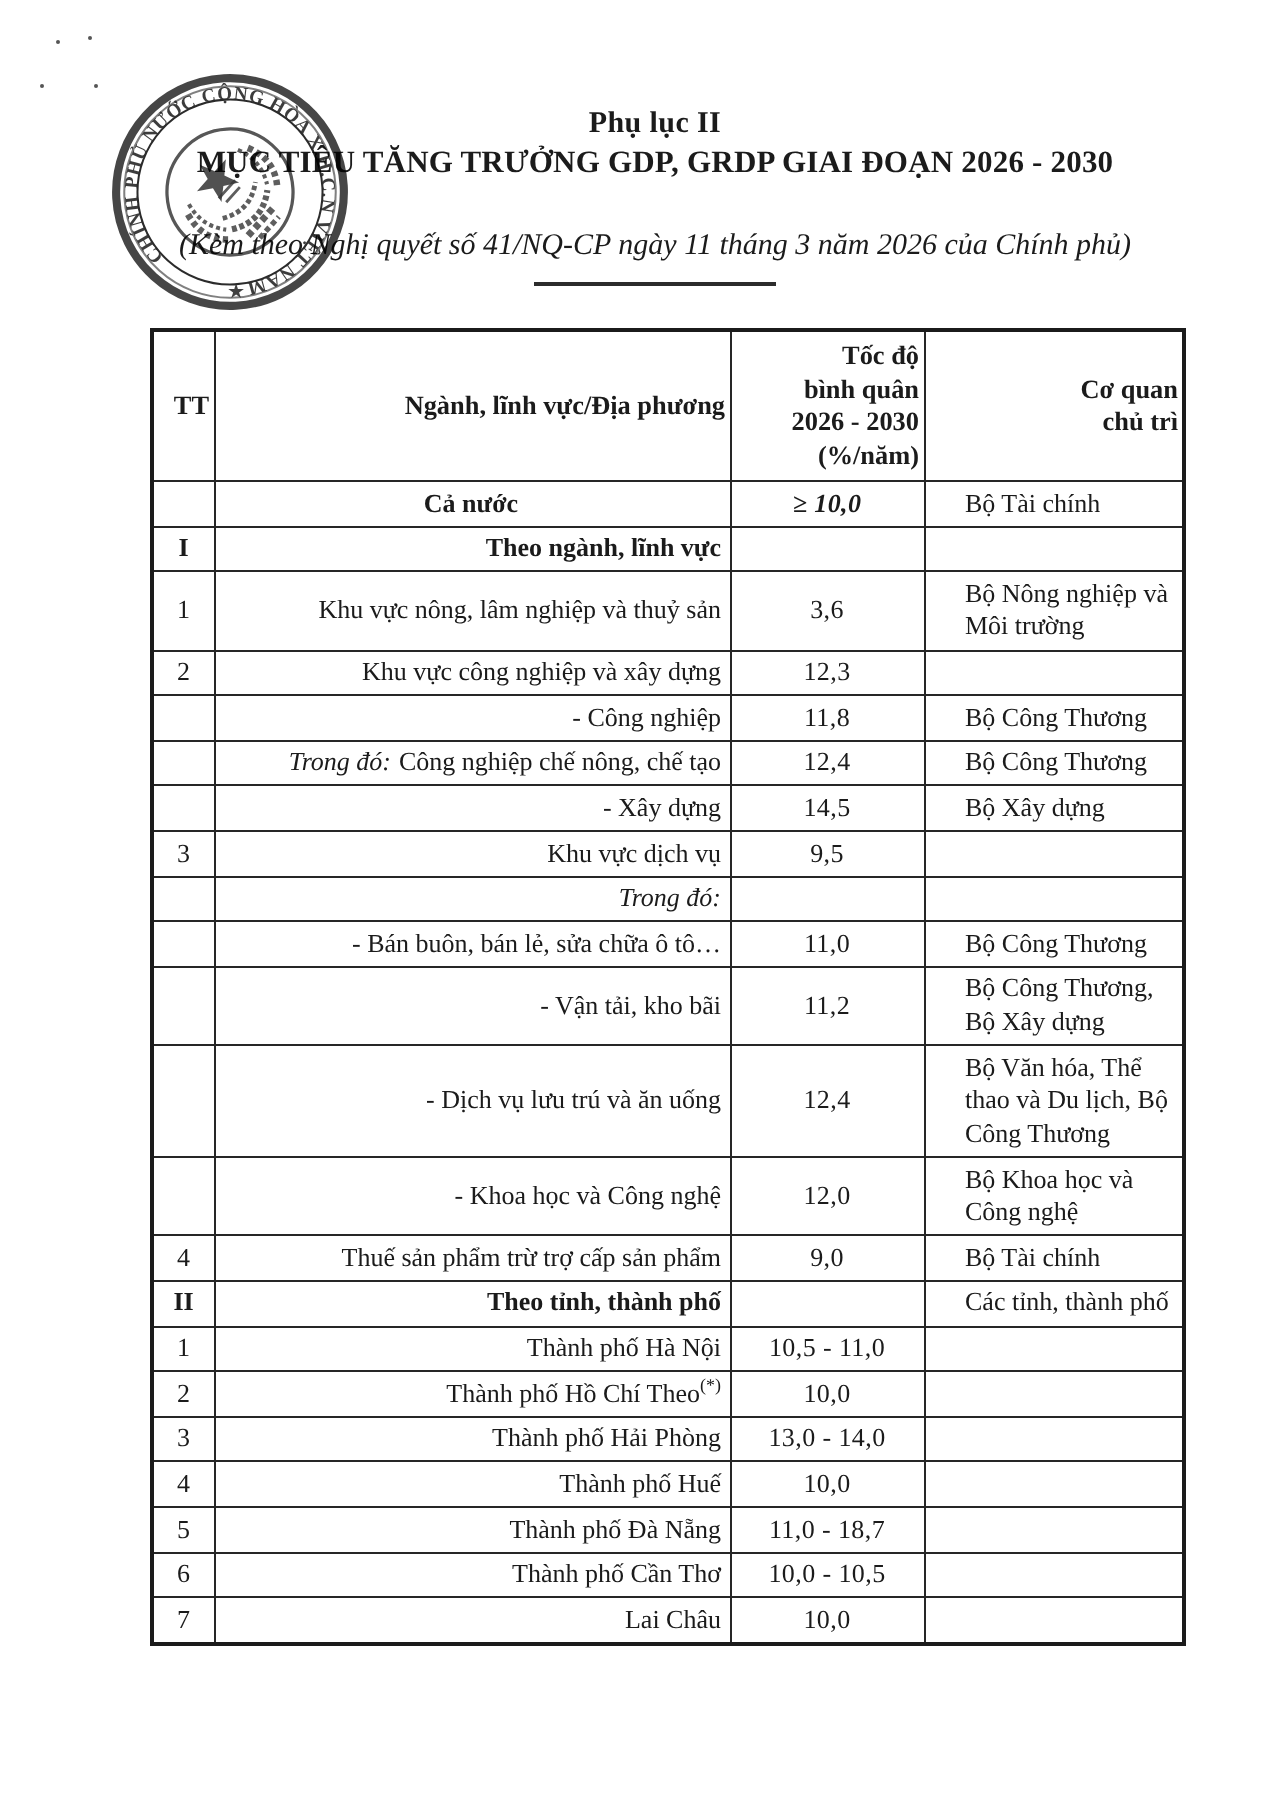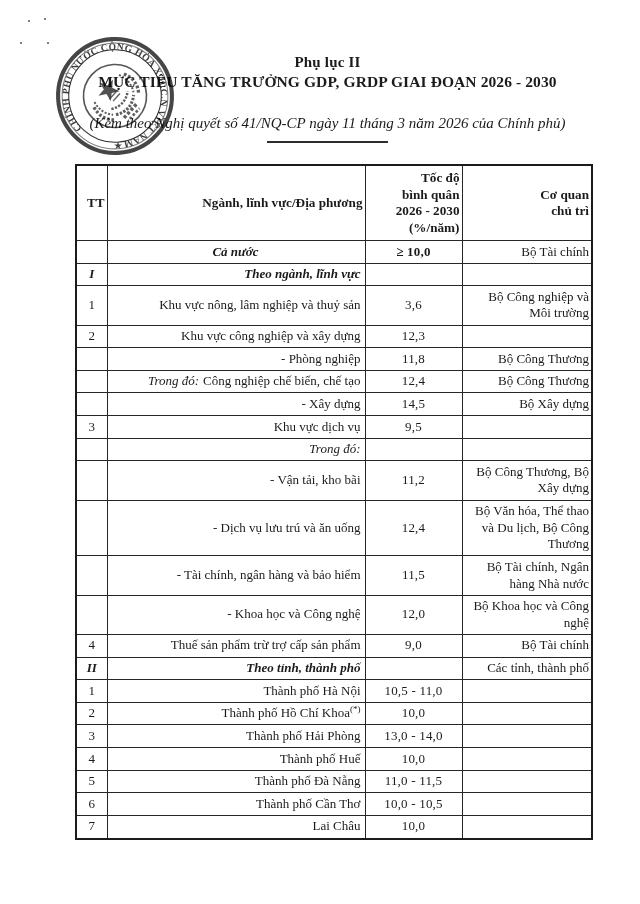--- a/index.html
+++ b/index.html
@@ -57,23 +57,23 @@
   .doc-table { border:2px solid #1b1b1b; }
   .doc-table th {
     font-weight:bold; text-align:right;
     padding:4px 2px; line-height:1.25; font-size:13.2px;
   }
   th.col-rate, th.col-agency { white-space:pre-line; }
   .doc-table td { padding:2.5px 3px; height:21px; }
   td.c-tt   { text-align:center; }
   td.c-name { text-align:right; padding-left:7px; padding-right:4px; }
   td.c-val  { text-align:center; letter-spacing:.2px; }
-  td.c-agency { text-align:right; padding-left:2px; padding-right:2px; }
-  tr.bold-row td.c-tt, tr.bold-row td.c-name { font-weight:bold;font-style:italic; }
-  tr.bold-value td.c-val { font-weight:bold; }
+  td.c-agency { text-align:left; padding-left:20px; padding-right:2px; }
+  tr.bold-row td.c-tt, tr.bold-row td.c-name { font-weight:bold; }
+  tr.bold-value td.c-val { font-weight:bold;font-style:italic; }
   tr.center-name td.c-name { text-align:center; padding-left:3px; }
   tr.italic-name td.c-name .nm { font-style:italic; }
   .pfx { font-style:italic; }
   .pfx:not(:empty) { margin-right:4px; }
   .sp { font-size:9px; vertical-align:super; line-height:0; }
   .pfx:empty, .sp:empty { display:none; }
 </style>
 </head>
 <body>
 
@@ -148,37 +148,37 @@
         <tr class="bold-row">
     <td class="c-tt">I</td>
     <td class="c-name"><span class="nm">Theo ngành, lĩnh vực</span></td>
     <td class="c-val"></td>
     <td class="c-agency"></td>
   </tr>
         <tr>
     <td class="c-tt">1</td>
     <td class="c-name"><span class="nm">Khu vực nông, lâm nghiệp và thuỷ sản</span></td>
     <td class="c-val">3,6</td>
-    <td class="c-agency">Bộ Công nghiệp và Môi trường</td>
+    <td class="c-agency">Bộ Nông nghiệp và Môi trường</td>
   </tr>
         <tr>
     <td class="c-tt">2</td>
     <td class="c-name"><span class="nm">Khu vực công nghiệp và xây dựng</span></td>
     <td class="c-val">12,3</td>
     <td class="c-agency"></td>
   </tr>
         <tr>
     <td class="c-tt"></td>
-    <td class="c-name"><span class="nm">- Phòng nghiệp</span></td>
+    <td class="c-name"><span class="nm">- Công nghiệp</span></td>
     <td class="c-val">11,8</td>
     <td class="c-agency">Bộ Công Thương</td>
   </tr>
         <tr>
     <td class="c-tt"></td>
-    <td class="c-name"><i class="pfx">Trong đó:</i><span class="nm">Công nghiệp chế biến, chế tạo</span></td>
+    <td class="c-name"><i class="pfx">Trong đó:</i><span class="nm">Công nghiệp chế nông, chế tạo</span></td>
     <td class="c-val">12,4</td>
     <td class="c-agency">Bộ Công Thương</td>
   </tr>
         <tr>
     <td class="c-tt"></td>
     <td class="c-name"><span class="nm">- Xây dựng</span></td>
     <td class="c-val">14,5</td>
     <td class="c-agency">Bộ Xây dựng</td>
   </tr>
         <tr>
@@ -188,35 +188,35 @@
     <td class="c-agency"></td>
   </tr>
         <tr class="italic-name">
     <td class="c-tt"></td>
     <td class="c-name"><span class="nm">Trong đó:</span></td>
     <td class="c-val"></td>
     <td class="c-agency"></td>
   </tr>
         <tr>
     <td class="c-tt"></td>
+    <td class="c-name"><span class="nm">- Bán buôn, bán lẻ, sửa chữa ô tô…</span></td>
+    <td class="c-val">11,0</td>
+    <td class="c-agency">Bộ Công Thương</td>
+  </tr>
+        <tr>
+    <td class="c-tt"></td>
     <td class="c-name"><span class="nm">- Vận tải, kho bãi</span></td>
     <td class="c-val">11,2</td>
     <td class="c-agency">Bộ Công Thương, Bộ Xây dựng</td>
   </tr>
         <tr>
     <td class="c-tt"></td>
     <td class="c-name"><span class="nm">- Dịch vụ lưu trú và ăn uống</span></td>
     <td class="c-val">12,4</td>
     <td class="c-agency">Bộ Văn hóa, Thể thao và Du lịch, Bộ Công Thương</td>
-  </tr>
-        <tr>
-    <td class="c-tt"></td>
-    <td class="c-name"><span class="nm">- Tài chính, ngân hàng và bảo hiểm</span></td>
-    <td class="c-val">11,5</td>
-    <td class="c-agency">Bộ Tài chính, Ngân hàng Nhà nước</td>
   </tr>
         <tr>
     <td class="c-tt"></td>
     <td class="c-name"><span class="nm">- Khoa học và Công nghệ</span></td>
     <td class="c-val">12,0</td>
     <td class="c-agency">Bộ Khoa học và Công nghệ</td>
   </tr>
         <tr>
     <td class="c-tt">4</td>
     <td class="c-name"><span class="nm">Thuế sản phẩm trừ trợ cấp sản phẩm</span></td>
@@ -230,40 +230,40 @@
     <td class="c-agency">Các tỉnh, thành phố</td>
   </tr>
         <tr>
     <td class="c-tt">1</td>
     <td class="c-name"><span class="nm">Thành phố Hà Nội</span></td>
     <td class="c-val">10,5 - 11,0</td>
     <td class="c-agency"></td>
   </tr>
         <tr>
     <td class="c-tt">2</td>
-    <td class="c-name"><span class="nm">Thành phố Hồ Chí Khoa</span><sup class="sp">(*)</sup></td>
+    <td class="c-name"><span class="nm">Thành phố Hồ Chí Theo</span><sup class="sp">(*)</sup></td>
     <td class="c-val">10,0</td>
     <td class="c-agency"></td>
   </tr>
         <tr>
     <td class="c-tt">3</td>
     <td class="c-name"><span class="nm">Thành phố Hải Phòng</span></td>
     <td class="c-val">13,0 - 14,0</td>
     <td class="c-agency"></td>
   </tr>
         <tr>
     <td class="c-tt">4</td>
     <td class="c-name"><span class="nm">Thành phố Huế</span></td>
     <td class="c-val">10,0</td>
     <td class="c-agency"></td>
   </tr>
         <tr>
     <td class="c-tt">5</td>
     <td class="c-name"><span class="nm">Thành phố Đà Nẵng</span></td>
-    <td class="c-val">11,0 - 11,5</td>
+    <td class="c-val">11,0 - 18,7</td>
     <td class="c-agency"></td>
   </tr>
         <tr>
     <td class="c-tt">6</td>
     <td class="c-name"><span class="nm">Thành phố Cần Thơ</span></td>
     <td class="c-val">10,0 - 10,5</td>
     <td class="c-agency"></td>
   </tr>
         <tr>
     <td class="c-tt">7</td>

